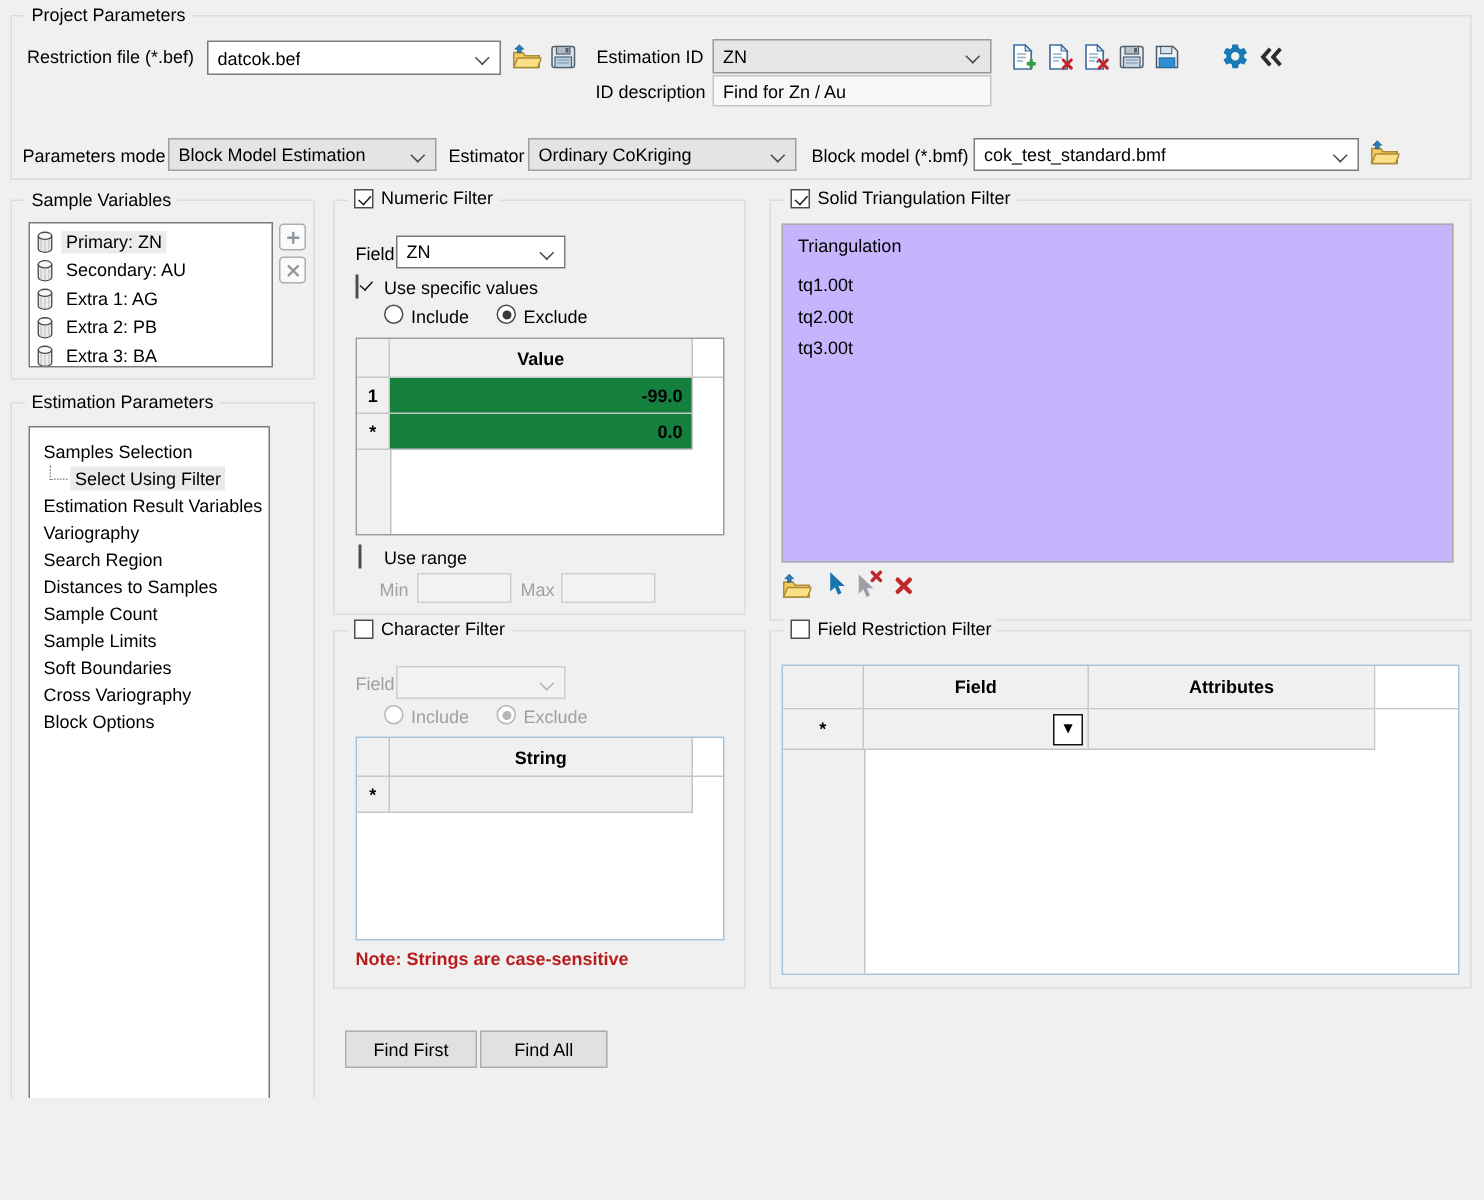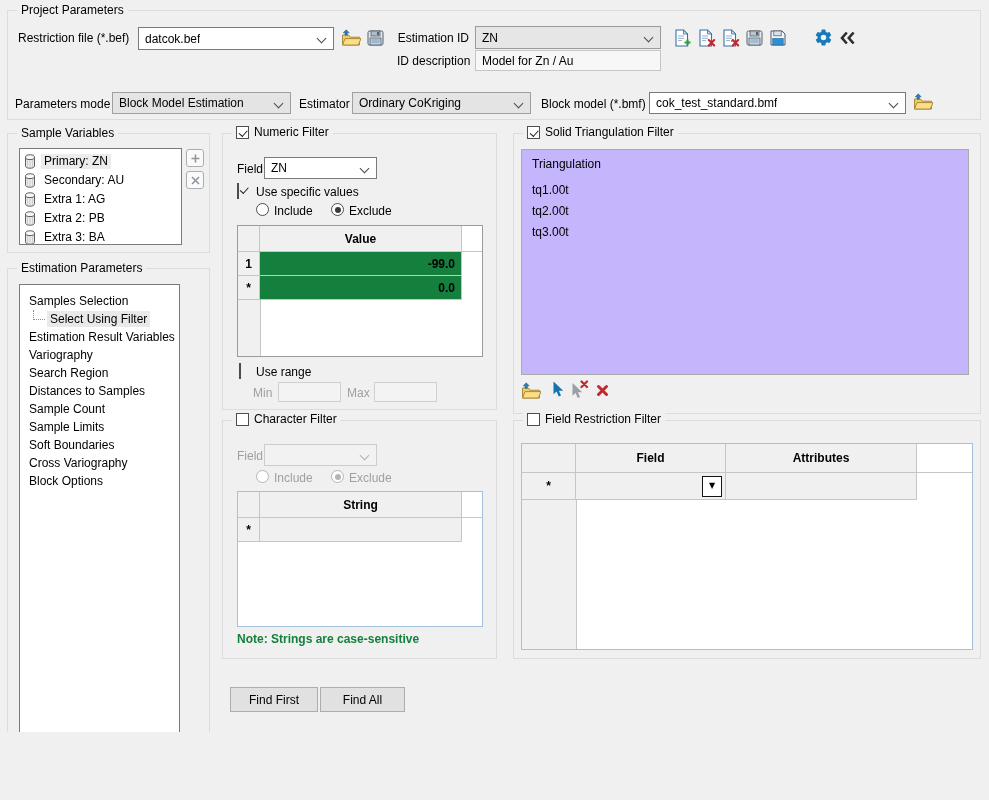--- a/index.html
+++ b/index.html
@@ -74,21 +74,21 @@
   .void{flex:1;border-right:none;background:#fff;}
   .fieldcell{justify-content:flex-end;padding-right:3px;}
   .ddbtn{width:20px;height:21px;background:#fff;border:1.5px solid #141414;box-sizing:border-box;
          display:flex;align-items:center;justify-content:center;}
   .ddtri{font-size:8px;line-height:8px;color:#000;font-family:"DejaVu Sans",sans-serif;}
 
   .sq-btn{position:absolute;width:16px;height:16px;border:1px solid #a9aeb3;border-radius:3px;
           background:#fafafa;display:flex;align-items:center;justify-content:center;}
 
   .icon{position:absolute;display:flex;align-items:center;justify-content:center;}
-  .note{position:absolute;font-weight:bold;color:#15803d;white-space:nowrap;}
+  .note{position:absolute;font-weight:bold;color:#b91c1c;white-space:nowrap;}
   .help{position:absolute;font-size:20px;font-weight:bold;color:#1673ad;}
   .chevrons{position:absolute;}
   .divider{position:absolute;height:1px;background:#dcdcdc;}
 </style>
 </head>
 <body>
 
 <div class="app">
 
   
@@ -118,21 +118,21 @@
       <path d="M4.5 10 h8 M4.5 12 h8" stroke="#7a93a8" stroke-width="0.8"></path>
     </svg>
   </span>
 
   <div class="label right" style="left:397px;top:31px;width:72px">Estimation ID</div>
   <div class="combo idgray" style="left:475px;top:26px;width:186px">
     <span class="ctext">ZN</span>
     <span class="chev"></span>
   </div>
   <div class="label right" style="left:397px;top:54px;width:72px">ID description</div>
-  <div class="textbox" style="left:475px;top:50px;width:186px;height:21px">Model for Zn / Au</div>
+  <div class="textbox" style="left:475px;top:50px;width:186px;height:21px">Find for Zn / Au</div>
 
   
   <span class="icon" style="left:674px;top:29px">
     <svg width="18" height="18" viewBox="0 0 18 18">
       <path d="M2 1 H9.5 L13.5 5 V17 H2 Z" fill="#fff" stroke="#3c6f9e" stroke-width="1.1"></path>
       <path d="M9.5 1 L13.5 5 H9.5 Z" fill="#d3e2ef" stroke="#3c6f9e" stroke-width="0.8"></path>
       <path d="M4 7 h6 M4 9.3 h6 M4 11.6 h4" stroke="#8fb0cb" stroke-width="1"></path>
       <path d="M13.5 10.5 V16.5 M10.5 13.5 H16.5" stroke="#2f9e44" stroke-width="2.2"></path>
     </svg>
   </span>

